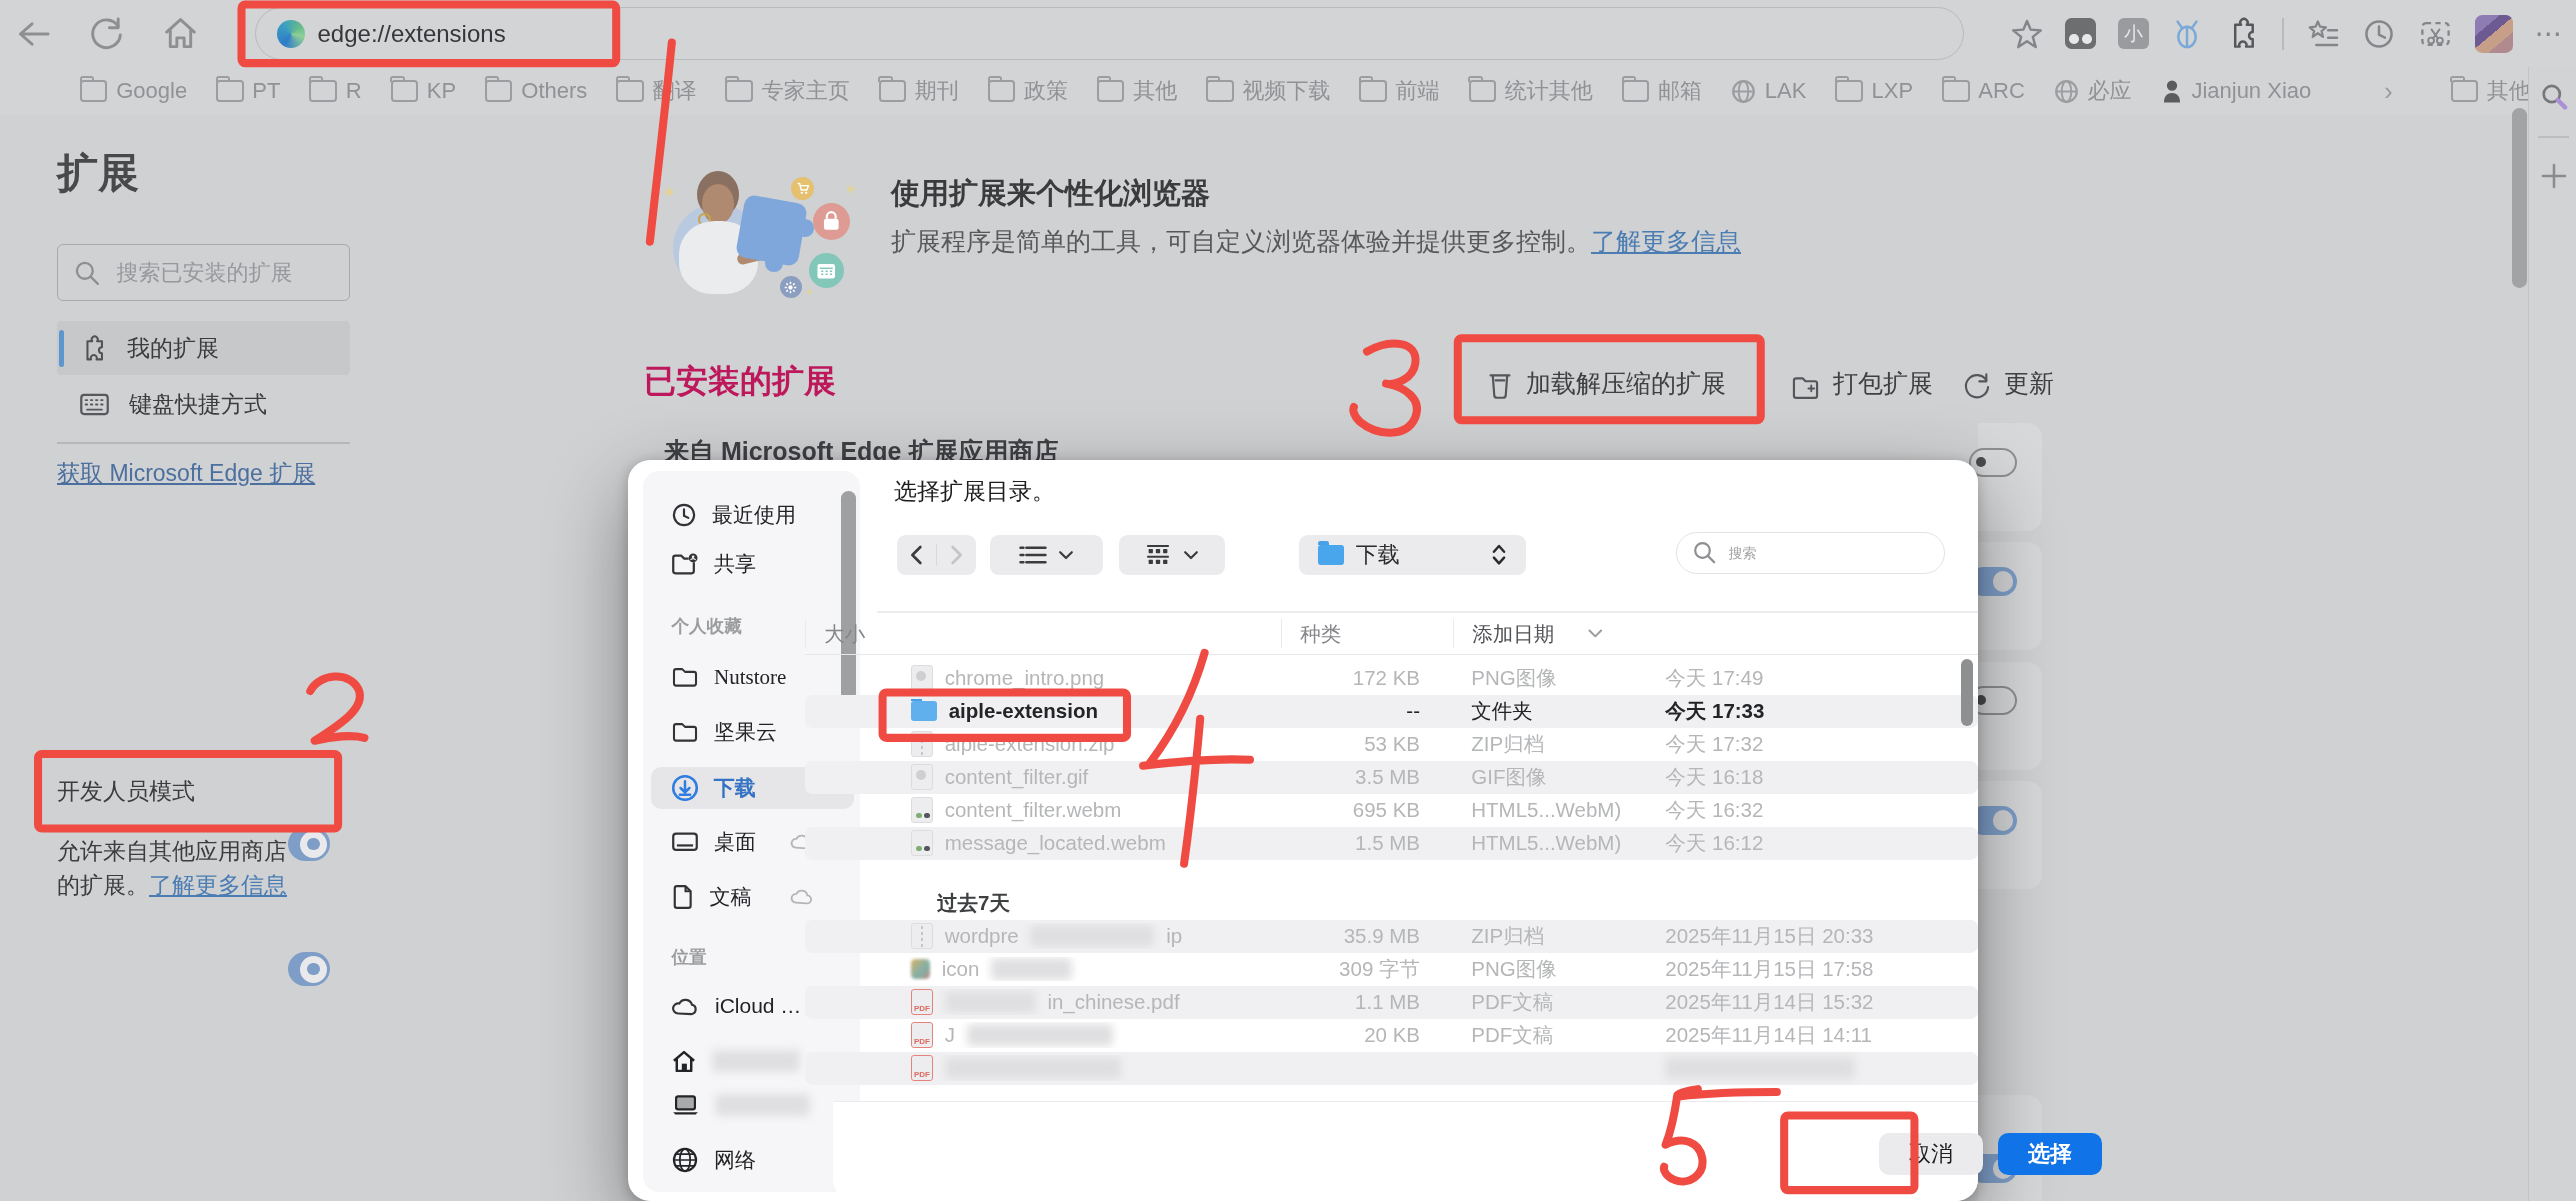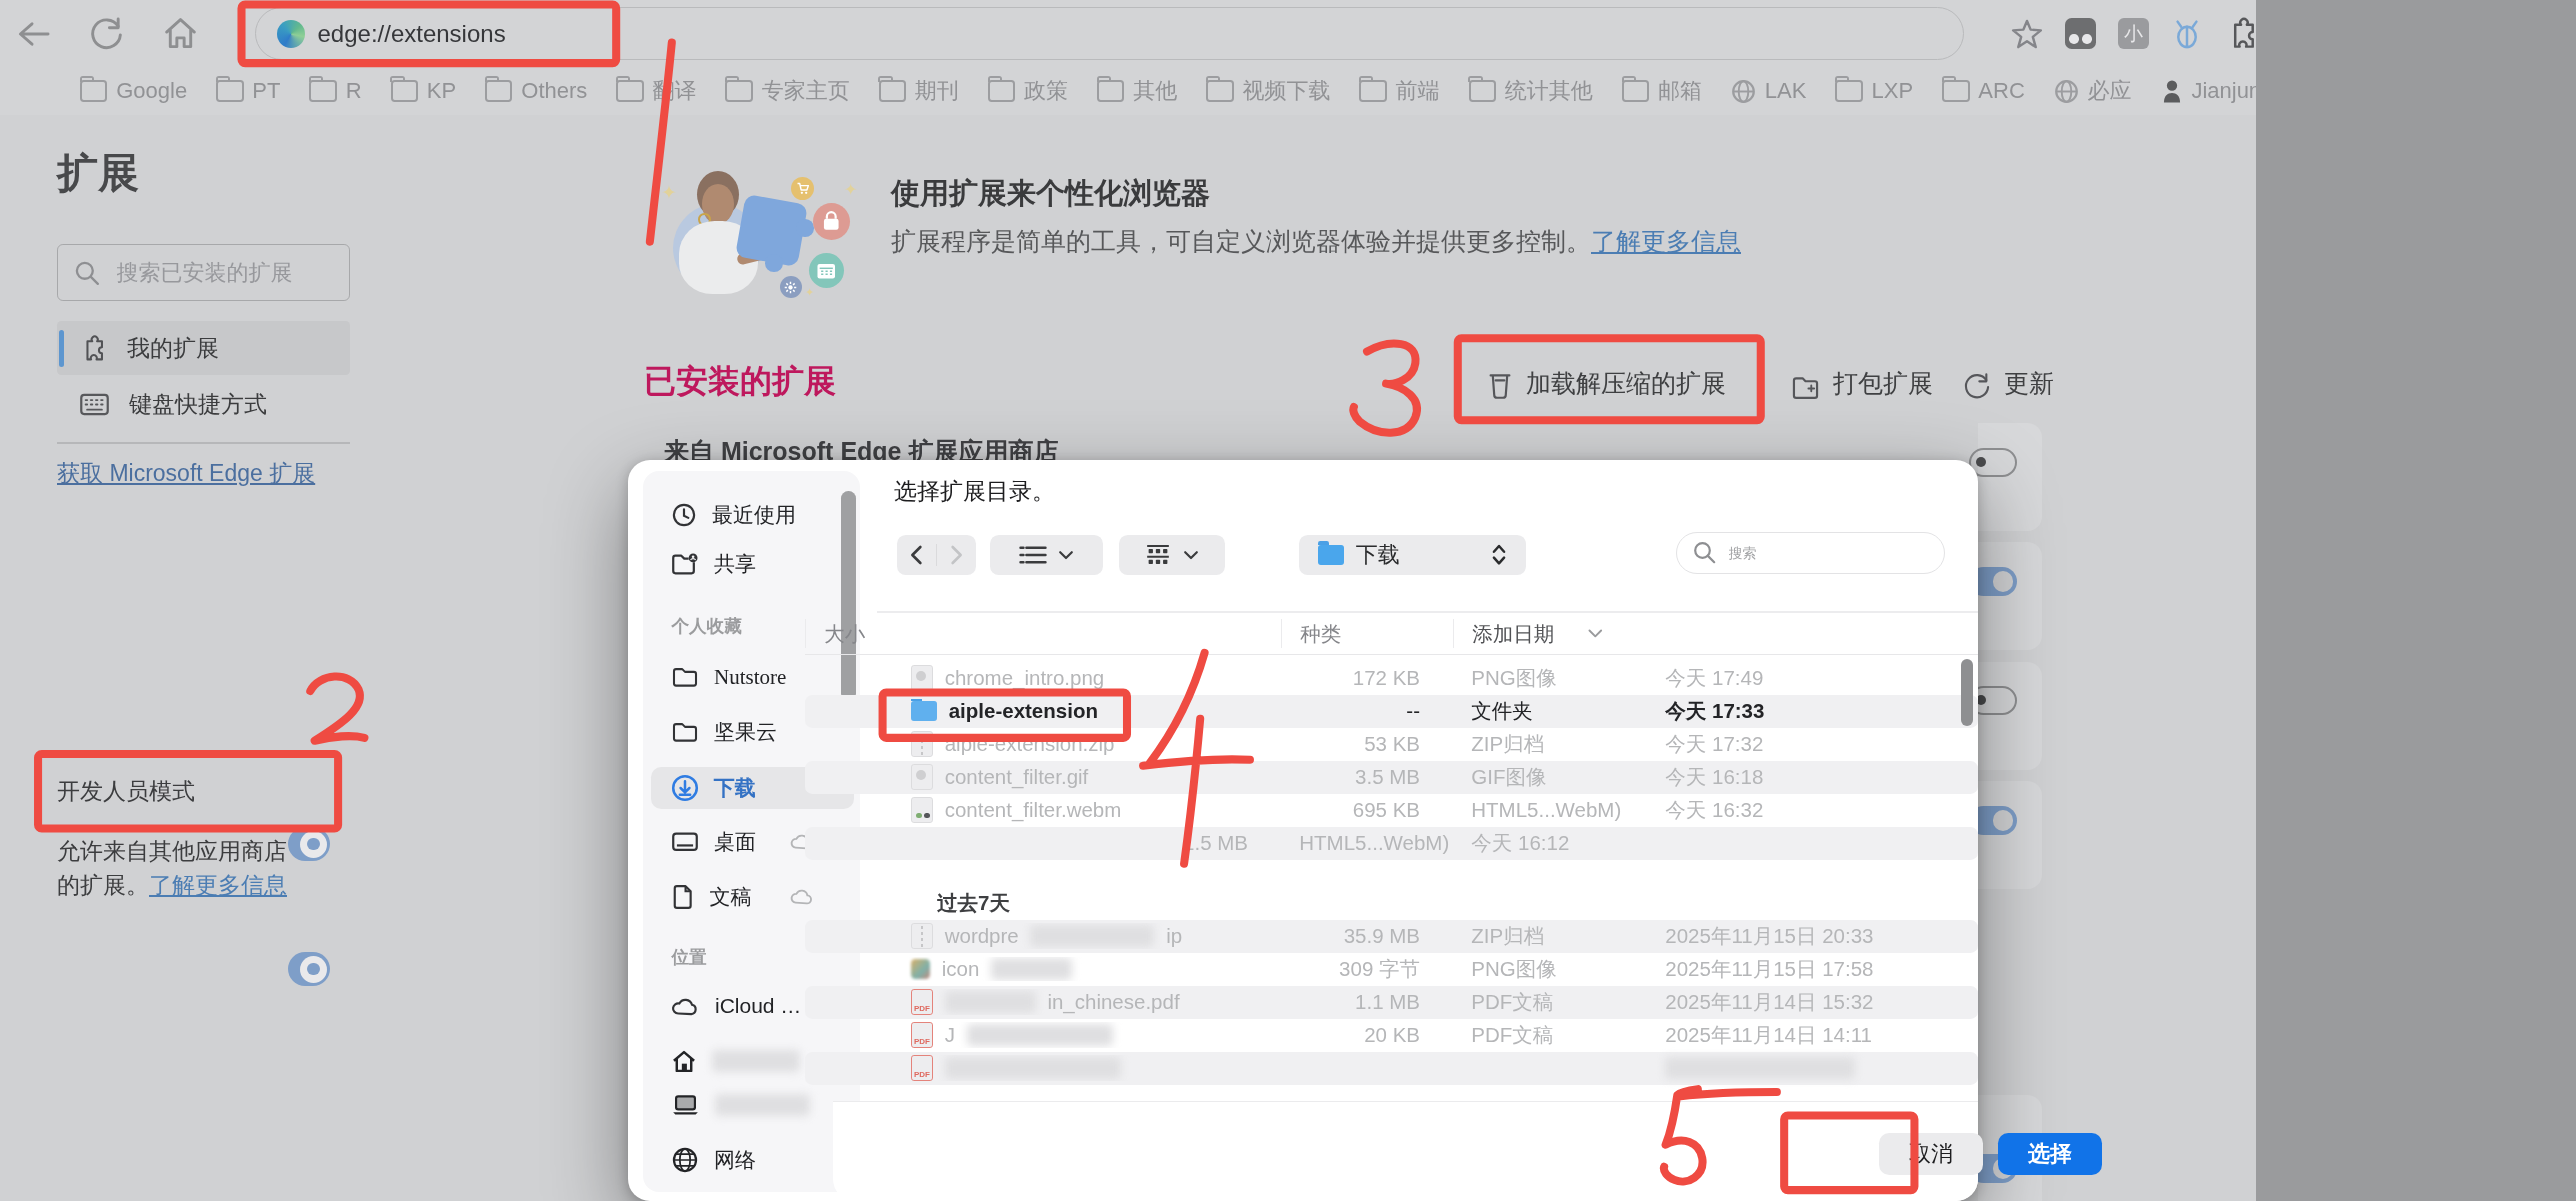--- a/index.html
+++ b/index.html
@@ -1,16 +1,16 @@
 <!DOCTYPE html>
 <html style="font-size:11.7px"><head>
 <meta charset="utf-8">
 <style>
   html,body{margin:0;padding:0;background:#9a9b9d;}
-  .screen{position:relative;width:2256px;height:1202px;background:#d0d1d3;overflow:hidden;
+  .screen{position:relative;width:2576px;height:1202px;background:#d0d1d3;overflow:hidden;
           font-family:"Liberation Sans","DejaVu Sans",sans-serif;color:#3c3d3f;}
   .abs{position:absolute;}
   svg{display:block;}
   
   .toolbar{position:absolute;left:0;top:0;width:2576px;height:67px;background:#d3d4d6;}
   .bookmarks{position:absolute;left:0;top:67px;width:2528px;height:48px;background:#d3d4d6;
              display:flex;align-items:center;gap:29px;padding-left:22px;box-sizing:border-box;
              font-size:22px;color:#919295;white-space:nowrap;overflow:hidden;}
   .bmitem{display:flex;align-items:center;gap:8.8px;}
   .bfolder{width:23.4px;height:17.6px;border:2.2px solid #9c9da0;border-radius:3.7px;position:relative;flex:none;}
@@ -612,20 +612,24 @@
             <span class="ficon fwebm"></span>
             <span>content_filter.webm</span>
           </div>
         <div class="cs">695 KB</div>
           <div class="ck">HTML5...WebM)</div>
           <div class="cd">
             <span>今天 16:32</span>
           </div>
       </div>
       <div class="frow dim stripe">
+        <div class="cn">
+            <span class="ficon fwebm"></span>
+            <span>message_located.webm</span>
+          </div>
         <div class="cs">1.5 MB</div>
           <div class="ck">HTML5...WebM)</div>
           <div class="cd">
             <span>今天 16:12</span>
           </div>
       </div>
 
       <div style="height:27px;"></div>
       <div class="ghead">过去7天</div>
 

